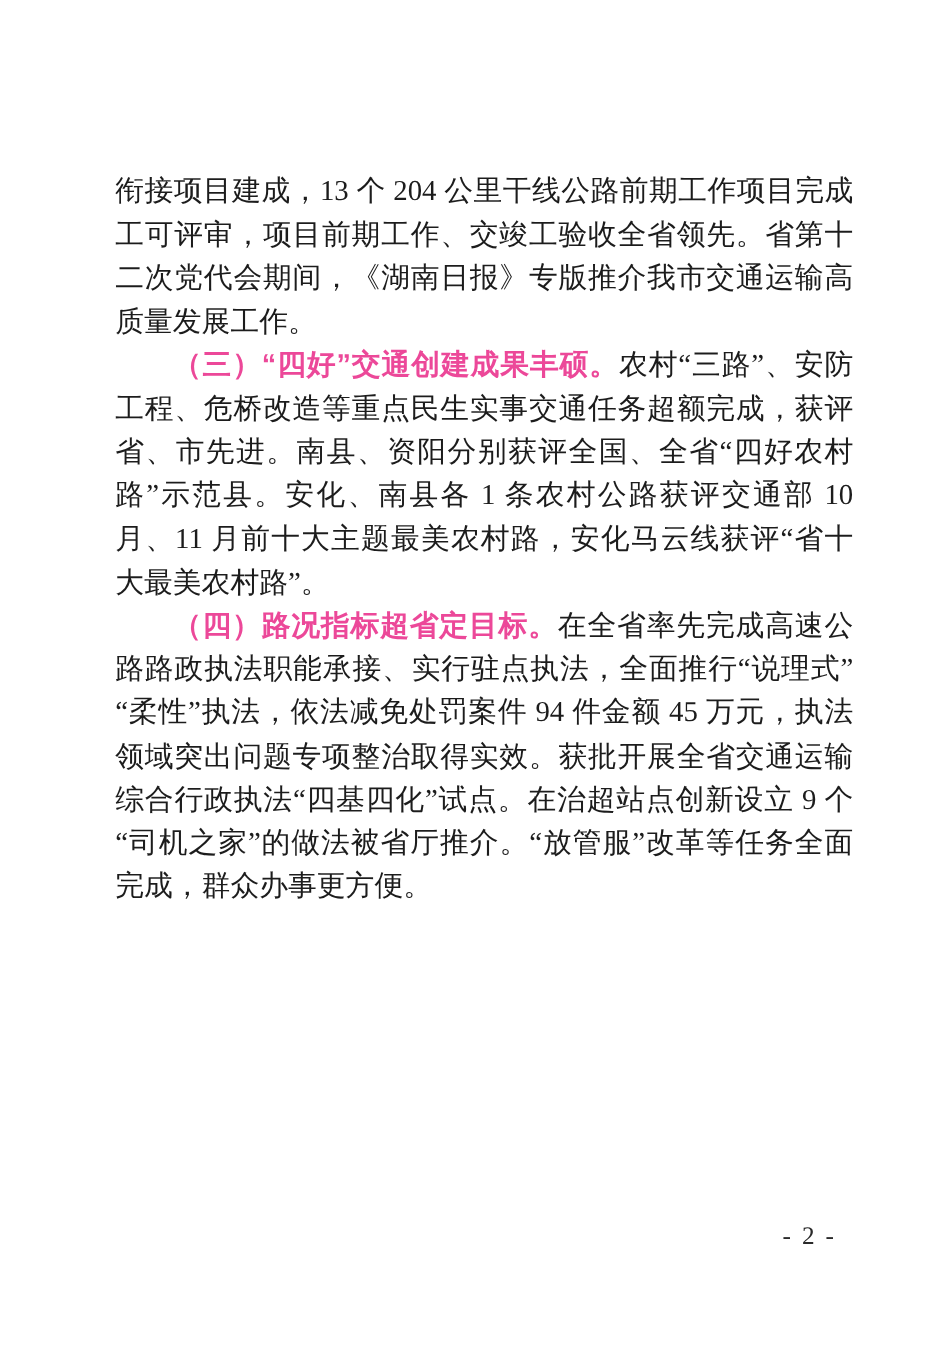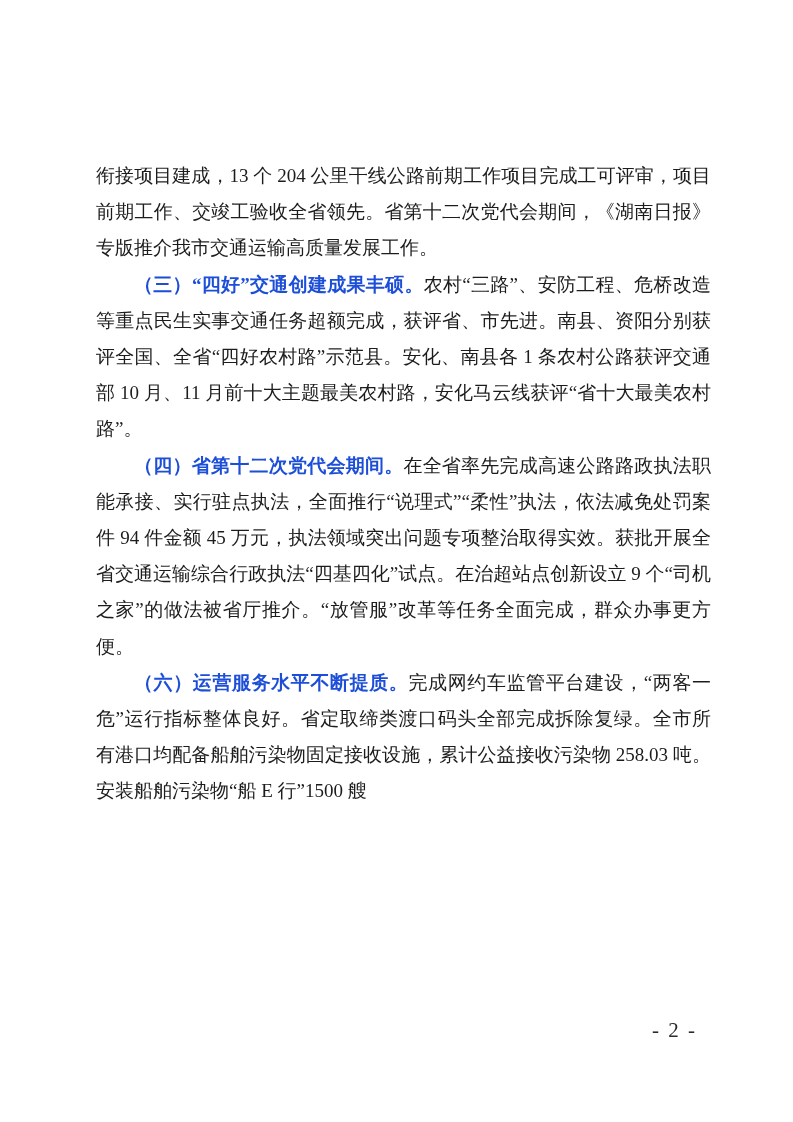--- a/index.html
+++ b/index.html
@@ -12,39 +12,39 @@
     width: 793px;
     height: 1122px;
     background: #ffffff;
     overflow: hidden;
     font-family: "Liberation Serif", "DejaVu Serif", serif;
     color: #1c1c1c;
   }
   .body-text {
     position: absolute;
     left: 96px;
-    top: 158px;
+    top: 142px;
     width: 615px;
-    font-size: 19px;
+    font-size: 24px;
     line-height: 36.2px;
     text-align: justify;
     text-justify: inter-ideograph;
   }
   .body-text p {
     margin: 0;
     padding: 0;
     text-indent: 2em;
   }
   .body-text p.cont {
     text-indent: 0;
   }
   .sec-head {
-    font-family: Liberation Serif, serif;
+    font-family: Liberation Sans, sans-serif;
     font-weight: bold;
-    color: #1d4ed8;
+    color: #ec4899;
   }
   .page-num {
     position: absolute;
     top: 1018px;
     right: 96px;
     font-size: 21px;
     line-height: 24px;
     letter-spacing: 2px;
     color: #2a2a2a;
     font-family: "Liberation Serif", "DejaVu Serif", serif;
@@ -53,21 +53,20 @@
 </head>
 <body>
 
 <div class="page">
   <div class="body-text">
 
     <p class="cont">衔接项目建成，13 个 204 公里干线公路前期工作项目完成工可评审，项目前期工作、交竣工验收全省领先。省第十二次党代会期间，《湖南日报》专版推介我市交通运输高质量发展工作。</p>
 
     <p class="para"><b class="sec-head">（三）“四好”交通创建成果丰硕。</b><span>农村“三路”、安防工程、危桥改造等重点民生实事交通任务超额完成，获评省、市先进。南县、资阳分别获评全国、全省“四好农村路”示范县。安化、南县各 1 条农村公路获评交通部 10 月、11 月前十大主题最美农村路，安化马云线获评“省十大最美农村路”。</span></p>
 
-    <p class="para"><b class="sec-head">（四）省第十二次党代会期间。</b><span>在全省率先完成高速公路路政执法职能承接、实行驻点执法，全面推行“说理式”“柔性”执法，依法减免处罚案件 94 件金额 45 万元，执法领域突出问题专项整治取得实效。获批开展全省交通运输综合行政执法“四基四化”试点。在治超站点创新设立 9 个“司机之家”的做法被省厅推介。“放管服”改革等任务全面完成，群众办事更方便。</span></p>
+    <p class="para"><b class="sec-head">（四）路况指标超省定目标。</b><span>在全省率先完成高速公路路政执法职能承接、实行驻点执法，全面推行“说理式”“柔性”执法，依法减免处罚案件 94 件金额 45 万元，执法领域突出问题专项整治取得实效。获批开展全省交通运输综合行政执法“四基四化”试点。在治超站点创新设立 9 个“司机之家”的做法被省厅推介。“放管服”改革等任务全面完成，群众办事更方便。</span></p>
 
 
-    <p class="para"><b class="sec-head">（六）运营服务水平不断提质。</b><span>完成网约车监管平台建设，“两客一危”运行指标整体良好。省定取缔类渡口码头全部完成拆除复绿。全市所有港口均配备船舶污染物固定接收设施，累计公益接收污染物 258.03 吨。安装船舶污染物“船 E 行”1500 艘</span></p>
 
   </div>
 
   <div class="page-num">- 2 -</div>
 </div>
 
 </body></html>

